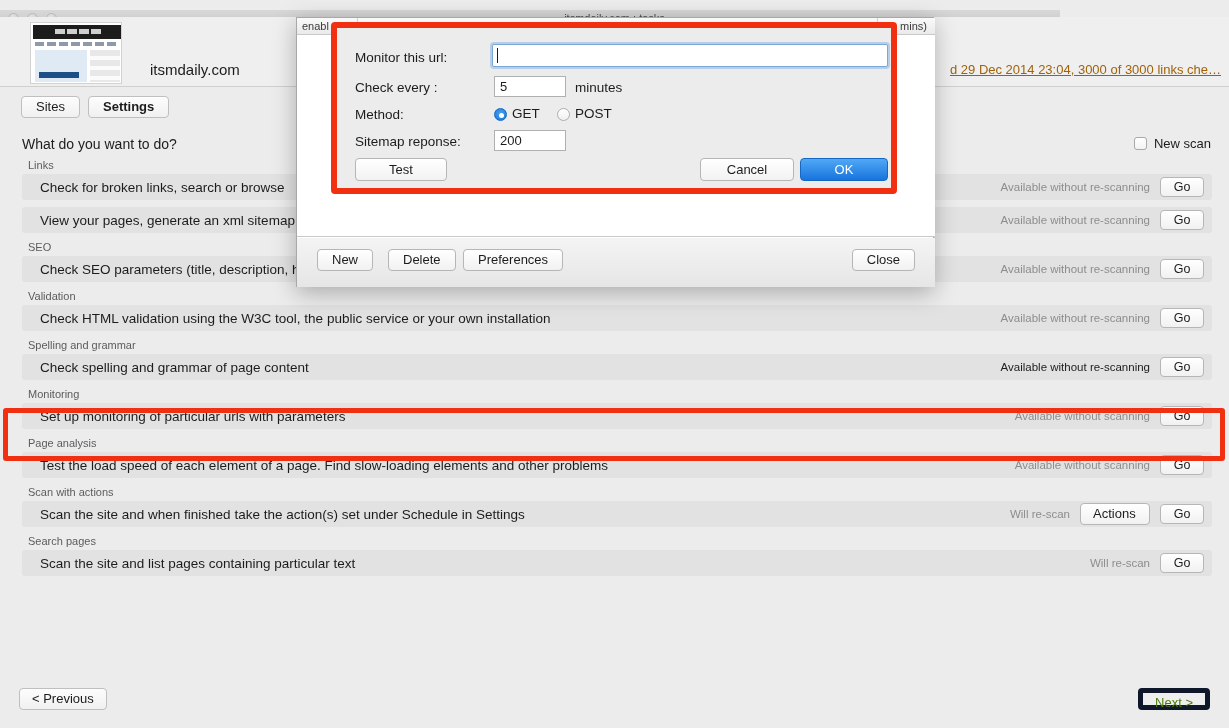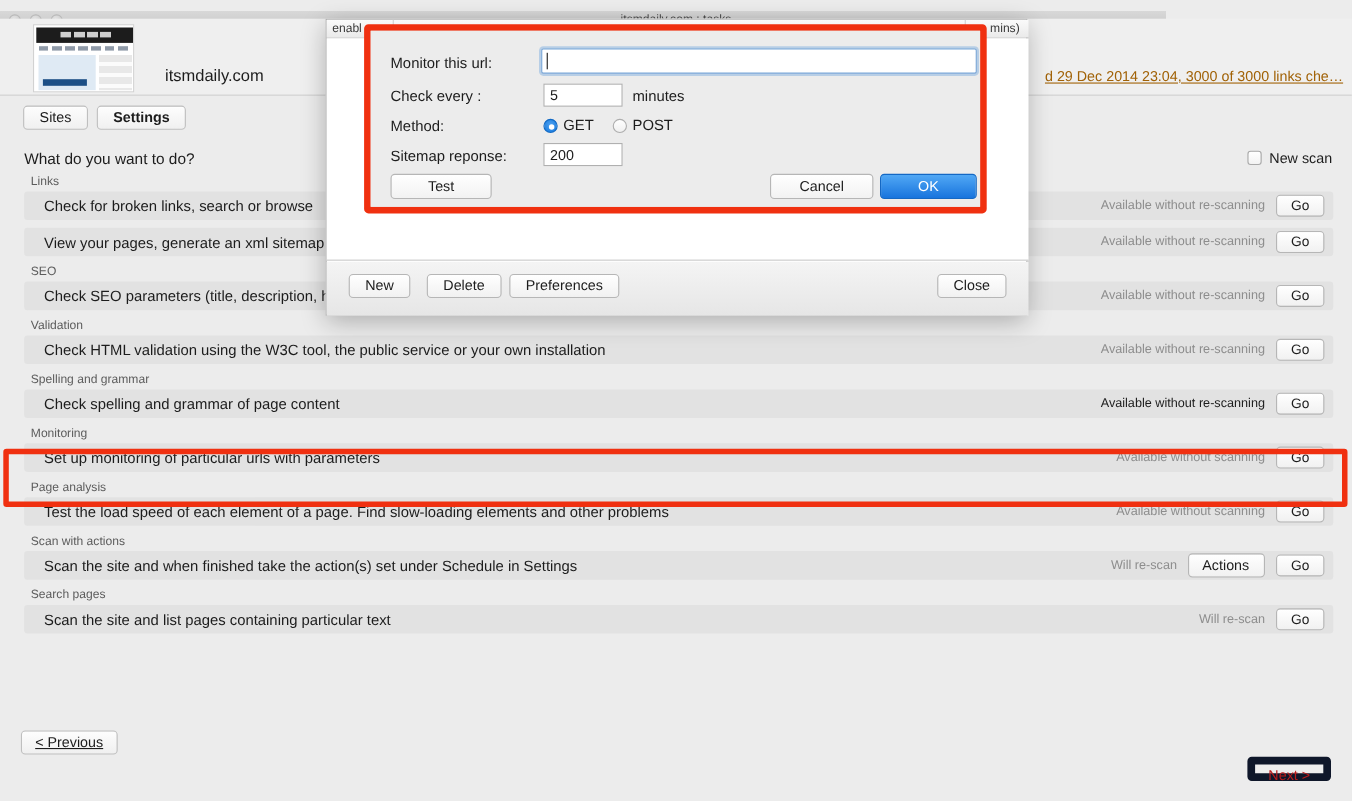--- a/index.html
+++ b/index.html
@@ -119,28 +119,28 @@
   }
 
   
   #monitoring-highlight {
     position: absolute; left: 3px; top: 408px; width: 1222px; height: 53px;
     border: 5px solid #f03010; border-radius: 3px; pointer-events: none;
   }
 
   
   #btn-previous {
-    position: absolute; left: 19px; top: 664px; height: 22px; padding: 0 12px;
+    position: absolute; left: 19px; top: 688px; height: 22px; padding: 0 12px;
     background: linear-gradient(#fdfdfd,#f0f0f0); border: 1px solid #bfbfbf; border-radius: 4px;
-    font-size: 13px; color: #1c1c1c; line-height: 20px; text-decoration: underline;
+    font-size: 13px; color: #1c1c1c; line-height: 20px;
   }
   #btn-next {
     position: absolute; right: 19px; top: 688px; height: 22px; padding: 0 12px;
-    background: #eeeeee; border: 7px solid #0f172a; border-radius: 4px;
-    font-size: 13px; color: #b91c1c; line-height: 20px;
+    background: #eeeeee; border: 5px solid #0f172a; border-radius: 4px;
+    font-size: 13px; color: #4d7c0f; line-height: 20px;
   }
 
   
   #monitor-window {
     position: absolute; left: 296px; top: 17px; width: 638px; height: 270px;
     background: #ffffff; border: 1px solid #a8a8a8;
     box-shadow: 0 6px 22px rgba(0,0,0,.28);
   }
   #monitor-table-head {
     position: absolute; left: 0; top: 0; width: 638px; height: 17px;

